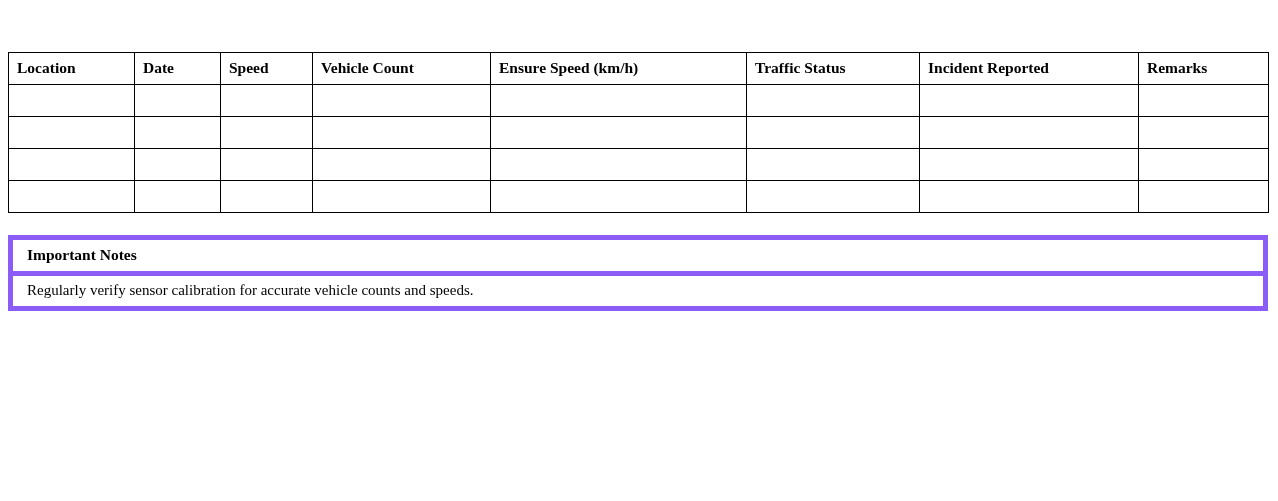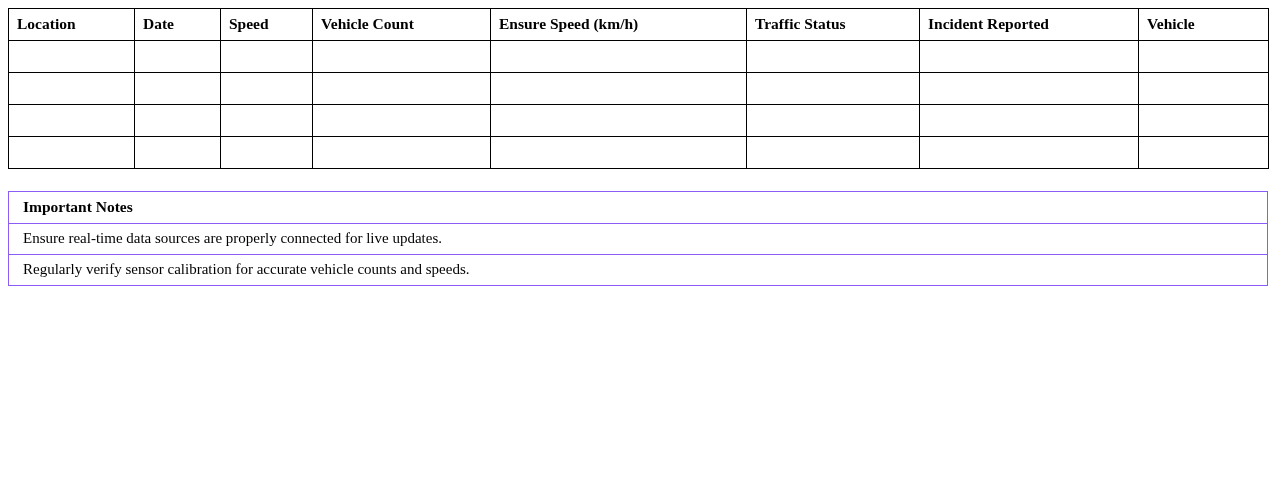--- a/index.html
+++ b/index.html
@@ -10,20 +10,21 @@
   body {
     width: 1278px;
     height: 501px;
     font-family: "Liberation Serif", serif;
     color: #000000;
     overflow: hidden;
   }
   .page {
     padding: 8px 8px 0 8px;
     box-sizing: border-box;
+    margin-top: 44px;
   }
   table {
     border-collapse: collapse;
     table-layout: fixed;
   }
   .data-table {
     width: 1260px;
     border: 1px solid #000000;
   }
   .data-table th,
@@ -46,21 +47,21 @@
     height: 32px;
   }
   .spacer {
     height: 22px;
   }
   .notes-table {
     width: 1260px;
     border: 1px solid #000000;
   }
   .notes-table td {
-    border: 1px solid #8b5cf6;
+    border: 5px solid #8b5cf6;
     padding: 6px 8px 7px 14px;
     font-size: 15px;
     text-align: left;
     height: 27px;
     box-sizing: border-box;
   }
   .notes-table td.notes-header {
     font-weight: bold;
     font-size: 15.5px;
   }
@@ -83,21 +84,21 @@
     </colgroup>
     <thead>
       <tr>
         <th>Location</th>
         <th>Date</th>
         <th>Speed</th>
         <th>Vehicle Count</th>
         <th>Ensure Speed (km/h)</th>
         <th>Traffic Status</th>
         <th>Incident Reported</th>
-        <th>Vehicle</th>
+        <th>Remarks</th>
       </tr>
     </thead>
     <tbody>
       <tr>
         <td></td>
         <td></td>
         <td></td>
         <td></td>
         <td></td>
         <td></td>
@@ -138,21 +139,18 @@
   </table>
 
   <div class="spacer"></div>
 
   <table class="notes-table">
     <tbody>
       <tr>
         <td class="notes-header">Important Notes</td>
       </tr>
       <tr>
-        <td>Ensure real-time data sources are properly connected for live updates.</td>
-      </tr>
-      <tr>
         <td>Regularly verify sensor calibration for accurate vehicle counts and speeds.</td>
       </tr>
     </tbody>
   </table>
 
 </div>
 
 </body></html>

